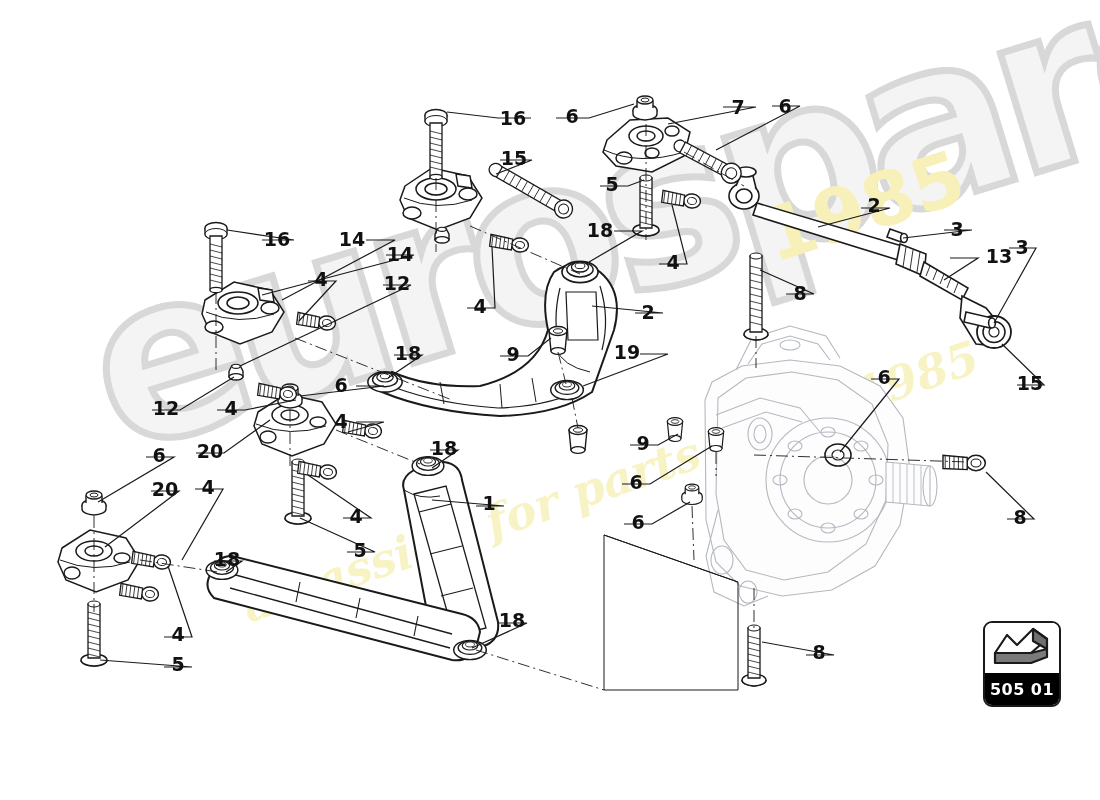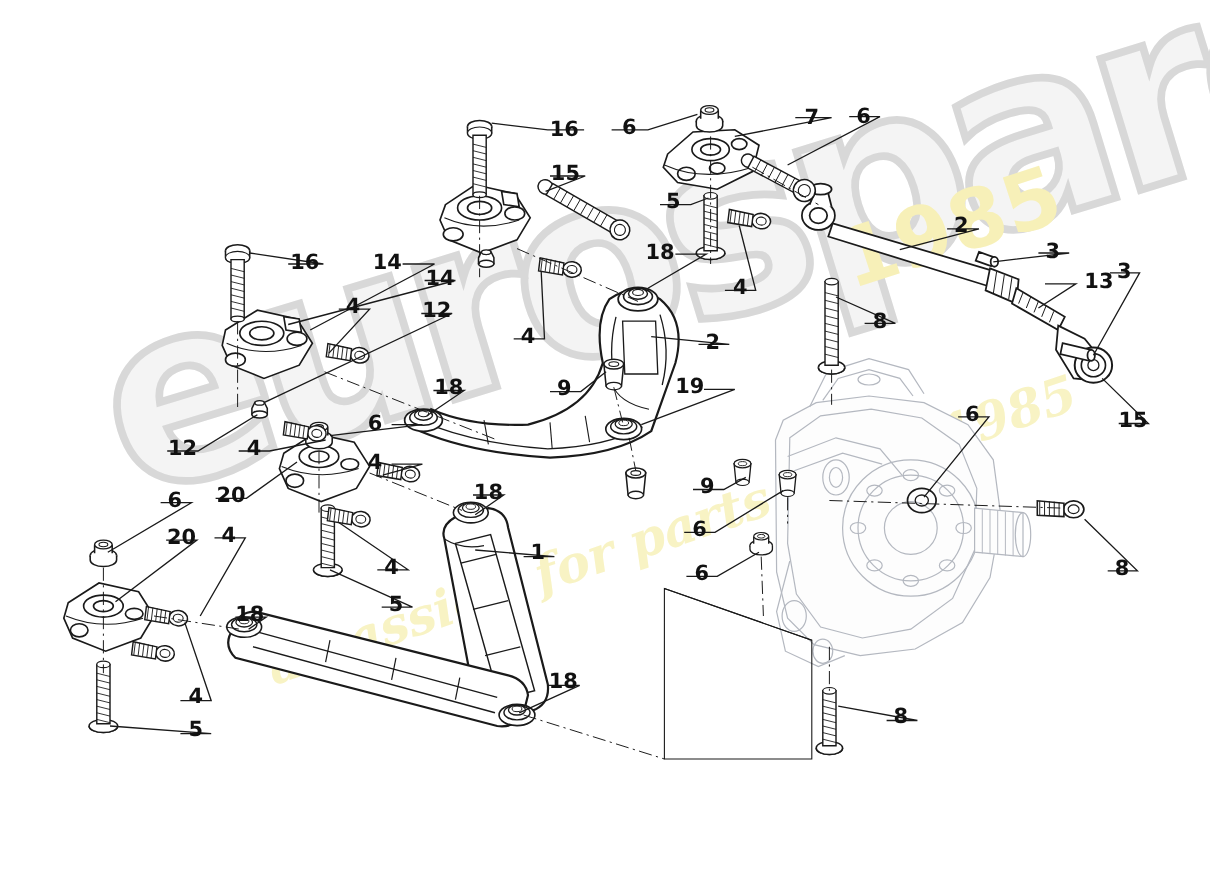--- a/index.html
+++ b/index.html
@@ -676,14 +676,24 @@
   <div class="lbl" style="left:208px; top:487px;">4</div>
   <div class="lbl" style="left:356px; top:516px;">4</div>
   <div class="lbl" style="left:489px; top:503px;">1</div>
   <div class="lbl" style="left:360px; top:550px;">5</div>
   <div class="lbl" style="left:227px; top:559px;">18</div>
   <div class="lbl" style="left:178px; top:634px;">4</div>
   <div class="lbl" style="left:512px; top:620px;">18</div>
   <div class="lbl" style="left:178px; top:664px;">5</div>
   <div class="lbl" style="left:819px; top:652px;">8</div>
 
+  <div id="footnote-badge">
+    <div class="badge-art">
+      <svg width="74" height="52" viewBox="0 0 74 52" xmlns="http://www.w3.org/2000/svg">
+        <path d="M10,30 L22,12 L32,22 L48,6 L62,16 L46,30 Z" fill="#ffffff" stroke="#1a1a1a" stroke-width="2.2" stroke-linejoin="round"></path>
+        <path d="M48,6 L62,16 L62,26 L48,18 Z" fill="#6e6e6e" stroke="#1a1a1a" stroke-width="2.2" stroke-linejoin="round"></path>
+        <path d="M10,30 L46,30 L62,26 L62,34 L46,40 L10,40 Z" fill="#7a7a7a" stroke="#1a1a1a" stroke-width="2.2" stroke-linejoin="round"></path>
+      </svg>
+    </div>
+    <div class="badge-label">505 01</div>
+  </div>
 
 </div>
 
 </body></html>

